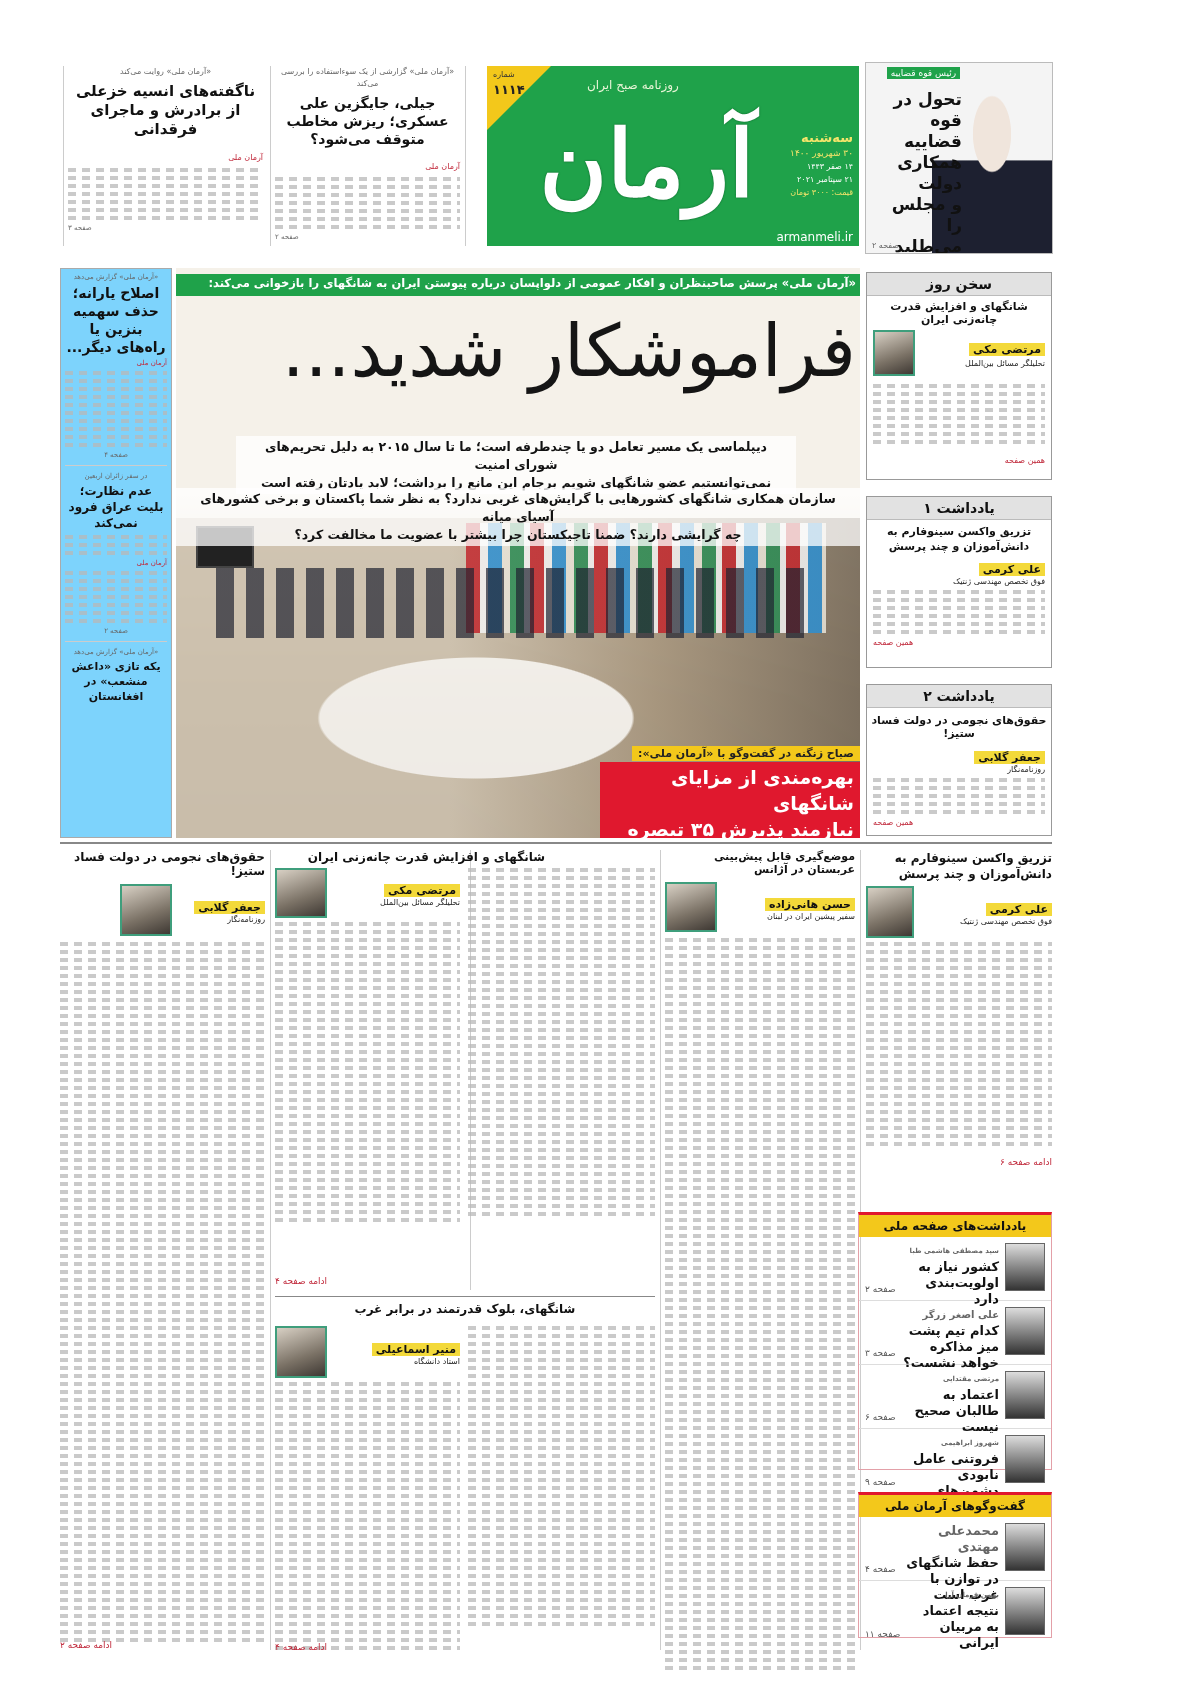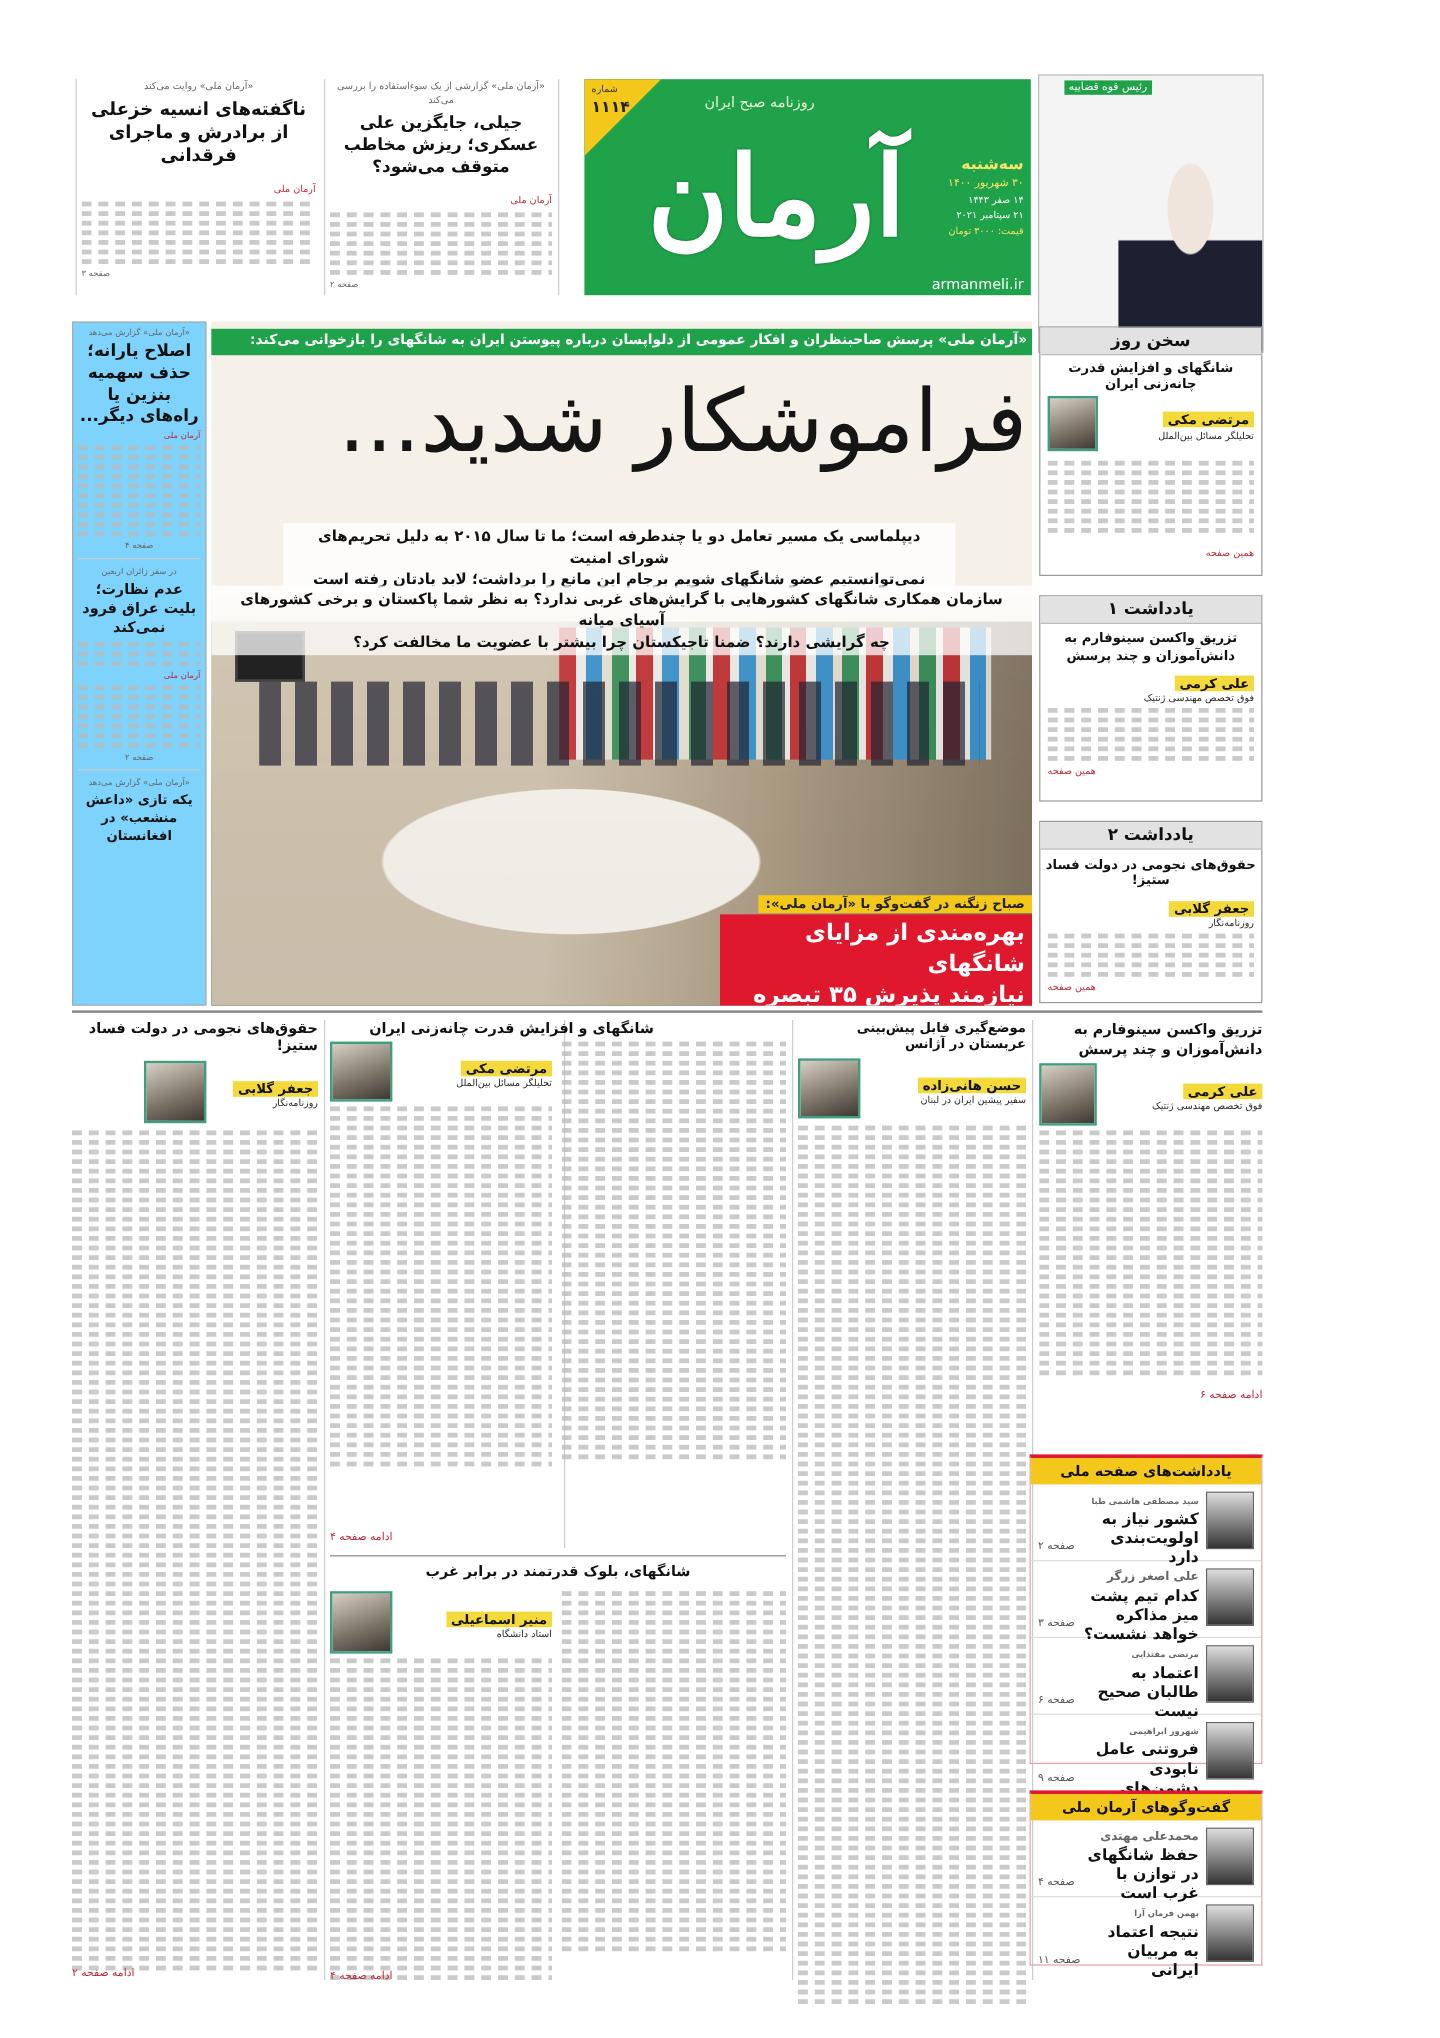--- a/index.html
+++ b/index.html
@@ -16,23 +16,30 @@
 .title{font-weight:bold;color:#111;text-align:center}
 .small{font-size:9px;color:#666}
 .side-item{display:flex;gap:6px;padding:6px;border-bottom:1px solid #ddd;height:64px;align-items:flex-start}
 .side-item .thumb{width:40px;height:48px;flex:none;background:linear-gradient(180deg,#ddd,#777 60%,#333);border:1px solid #666}
 .side-item .t{font-weight:bold;font-size:13px;line-height:16px;flex:1;text-align:right}
 .side-item .pg{font-size:9px;color:#555;align-self:flex-end}
 </style>
 </head>
 <body>
 
-<div class="abs" style="left:865px;top:62px;width:188px;height:232px;border:1px solid #bbb;background:#f4f4f4;overflow:hidden">
+<div class="abs" style="left:865px;top:62px;width:188px;height:192px;border:1px solid #bbb;background:#f4f4f4;overflow:hidden">
   <div style="position:absolute;right:0;bottom:0;width:120px;height:170px;background:radial-gradient(ellipse at 50% 30%,#f0e5dc 0 22%,transparent 23%),linear-gradient(180deg,transparent 0 45%,#1d2030 46%);"></div>
   <span class="abs" style="right:92px;top:4px;background:#1fa24a;color:#fff;font-size:9px;padding:1px 4px">رئیس قوه قضاییه</span>
+  <div class="abs" style="left:6px;top:26px;width:90px;font-weight:bold;font-size:17px;line-height:21px;text-align:right">
+    <div>تحول در</div>
+    <div>قوه قضاییه</div>
+    <div>همکاری دولت</div>
+    <div>و مجلس را</div>
+    <div>می‌طلبد</div>
+  </div>
   <span class="abs small" style="left:6px;bottom:3px;font-size:8px">صفحه ۲</span>
 </div>
 
 <div class="abs" style="left:487px;top:66px;width:372px;height:180px;background:#1fa24a;overflow:hidden">
   <div class="abs" style="left:0;top:0;width:0;height:0;border-top:64px solid #f3c81b;border-right:64px solid transparent"></div>
   <span class="abs" style="left:6px;top:4px;font-size:8px;color:#333">شماره</span>
   <span class="abs" style="left:6px;top:16px;font-size:13px;font-weight:bold;color:#222">۱۱۱۴</span>
   <span class="abs" style="left:100px;top:12px;font-size:12px;color:#e8f5d6">روزنامه صبح ایران</span>
   <div class="abs" style="left:30px;top:28px;width:260px;font-family:'DejaVu Serif',serif;font-size:92px;line-height:140px;color:#fff;font-weight:bold;text-align:center;letter-spacing:-4px;text-shadow:0 0 2px #0a5a25">آرمان ملی</div>
   <div class="abs" style="right:6px;top:64px;width:74px;text-align:right;color:#fff">
@@ -626,21 +633,21 @@
       </div>
     <div class="pg">صفحه ۹</div>
   </div>
 </div>
 
 <div class="abs" style="left:858px;top:1492px;width:194px;height:146px;border:1px solid #e3a0a8;border-top:3px solid #e0182e">
   <div style="background:#f3c81b;text-align:center;font-weight:bold;font-size:12px;padding:4px 0">گفت‌وگوهای آرمان ملی</div>
   <div class="side-item">
     <div class="thumb"></div>
     <div class="t">
-        <div class="small" style="font-size:10px">محمدعلی مهتدی</div>
+        <div class="small" style="font-size:13px">محمدعلی مهتدی</div>
         <div>حفظ شانگهای در توازن با غرب است</div>
       </div>
     <div class="pg">صفحه ۴</div>
   </div>
   <div class="side-item" style="border-bottom:none">
     <div class="thumb"></div>
     <div class="t">
         <div class="small" style="font-size:7px">بهمن فرمان آرا</div>
         <div>نتیجه اعتماد به مربیان ایرانی</div>
       </div>

